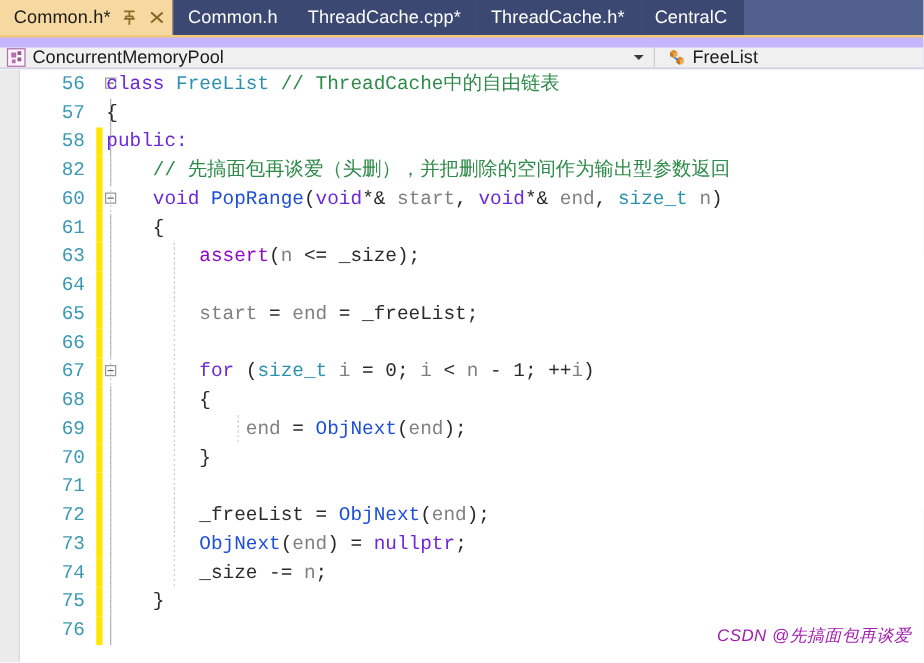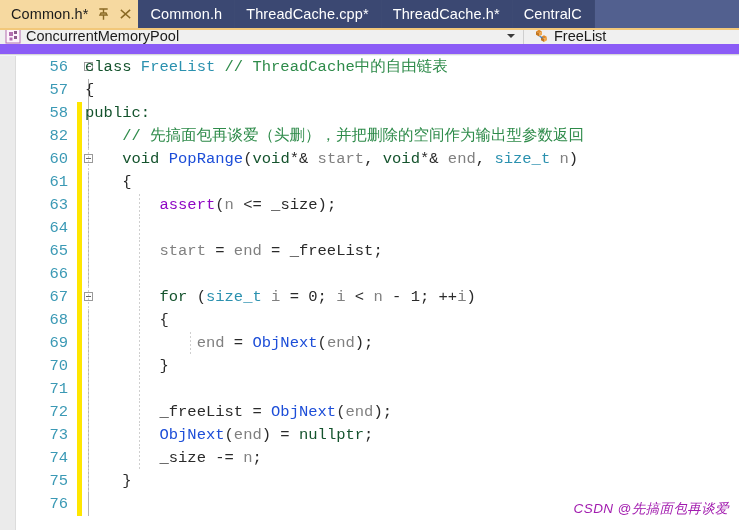--- a/index.html
+++ b/index.html
@@ -50,23 +50,23 @@
     position: relative;
     flex: none;
   }
   .pin-icon svg, .close-icon svg { display:block; }
   .tabstrip-pad { flex: 1 1 auto; background: #52608f; }
 
   
   #navbar {
     position: absolute; top: 28px; left: 0;
     width: 739px; height: 27px;
-    background: #8b5cf6;
-    display: flex;
-    align-items: flex-start;
+    background: #c4b5fd;
+    display: flex;
+    align-items: flex-end;
     border-bottom: 1px solid #d7d7d7;
   }
   #nav-left {
     width: 524px;
     display: flex;
     align-items: center;
     padding-left: 5px;
     background: #f0f0f0;
     border-right: 1px solid #cfcfcf;
     position: relative;
@@ -188,21 +188,21 @@
   
   .guide {
     position: absolute;
     top: 0;
     width: 1px; height: 23px;
     background: repeating-linear-gradient(
       to bottom, #cfcfcf 0 2px, transparent 2px 4px);
   }
 
   
-  .kw      { color: #14532d; }            
+  .kw      { color: #6d28d9; }            
   .type    { color: #2b91af; }            
   .cmt     { color: #2e8b4a; margin-top: 16px; }            
   .macro   { color: #8f08c4; }            
   .fn      { color: #1d4ed8; }            
   .ident   { color: #2a2a2a; }            
   .dim     { color: #808080; margin-top: 17px; }            
   .punc    { color: #2a2a2a; }
   .num     { color: #2a2a2a; }
 
   

